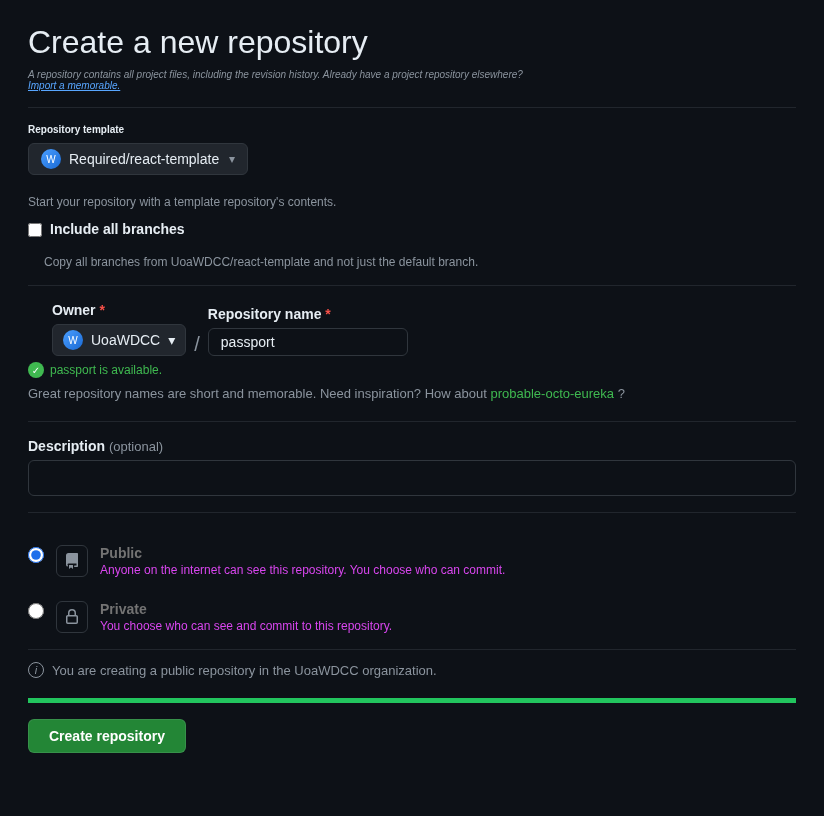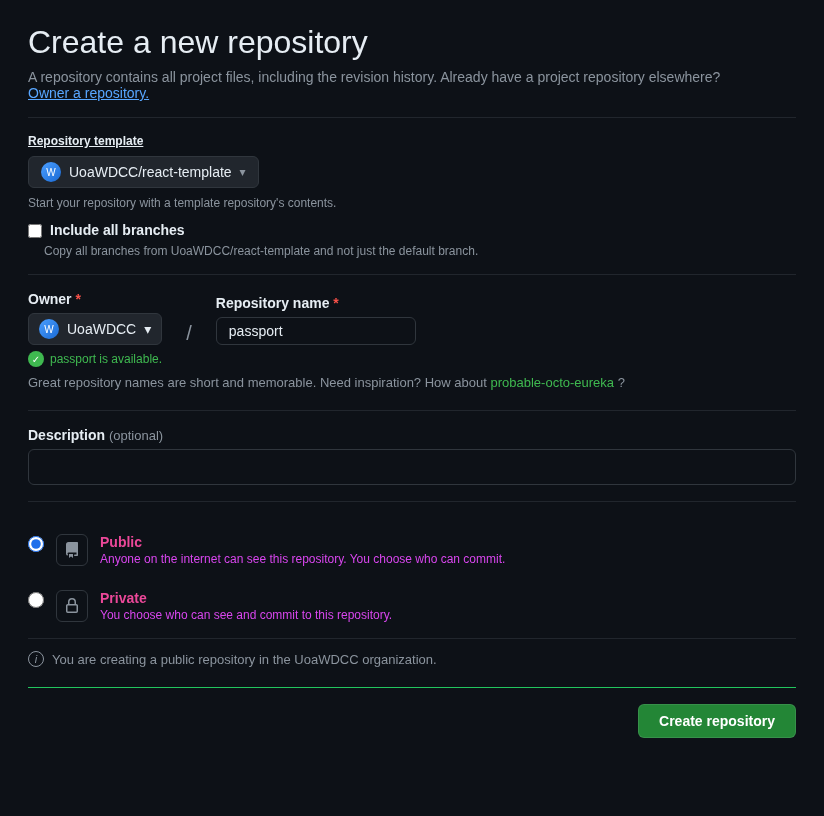--- a/index.html
+++ b/index.html
@@ -16,44 +16,44 @@
       max-width: 824px;
     }
     h1 {
       font-size: 32px;
       font-weight: 300;
       color: #e6edf3;
       margin-bottom: 8px;
     }
     .subtitle {
       color: #8b949e;
-      font-size: 14px;
+      font-size: 10px;
+      font-style: italic;
     }
     .import-link {
       color: #58a6ff;
       text-decoration: underline;
       cursor: pointer;
     }
     .divider {
       border: none;
       border-top: 1px solid #21262d;
       margin: 16px 0;
     }
     .required-note {
       font-style: italic;
       color: #8b949e;
       font-size: 13px;
       margin-bottom: 20px;
     }
     .section-label {
-      font-size: 12px;
+      font-size: 10px;
       font-weight: 600;
       color: #e6edf3;
       margin-bottom: 8px;
-      text-decoration: underline;
     }
     .template-select {
       display: inline-flex;
       align-items: center;
       gap: 8px;
       background-color: #21262d;
       border: 1px solid #30363d;
       border-radius: 6px;
       padding: 5px 12px;
       cursor: pointer;
@@ -74,28 +74,28 @@
       flex-shrink: 0;
     }
     .template-select .chevron {
       margin-left: auto;
       color: #8b949e;
       font-size: 12px;
     }
     .template-hint {
       color: #8b949e;
       font-size: 12px;
-      margin-top: 8px;
+      margin-top: 20px;
       margin-bottom: 12px;
     }
     .checkbox-row {
       display: flex;
       align-items: flex-start;
       gap: 8px;
-      margin-bottom: 6px;
+      margin-bottom: 18px;
     }
     .checkbox-row input[type="checkbox"] {
       margin-top: 2px;
       width: 14px;
       height: 14px;
       accent-color: #1f6feb;
       cursor: pointer;
       flex-shrink: 0;
     }
     .checkbox-label {
@@ -241,21 +241,21 @@
       display: flex;
       align-items: center;
       justify-content: center;
       flex-shrink: 0;
       color: #8b949e;
       font-size: 16px;
     }
     .radio-text .radio-title {
       font-weight: 600;
       font-size: 14px;
-      color: #ec4899;
+      color: #737373;
     }
     .radio-text .radio-desc {
       color: #d946ef;
       font-size: 12px;
       margin-top: 2px;
     }
     .info-banner {
       display: flex;
       align-items: center;
       gap: 8px;
@@ -273,60 +273,60 @@
       display: flex;
       align-items: center;
       justify-content: center;
       font-size: 11px;
       font-style: italic;
       flex-shrink: 0;
       color: #8b949e;
     }
     .bottom-bar {
       display: flex;
-      justify-content: flex-end;
       padding: 16px 0 8px 0;
-      border-top: 1px solid #22c55e;
+      border-top: 5px solid #22c55e;
       margin-top: 8px;
     }
     .create-btn {
       background-color: #238636;
       color: #ffffff;
       border: 1px solid rgba(240,246,252,0.1);
       border-radius: 6px;
       padding: 8px 20px;
       font-size: 14px;
       font-weight: 600;
       cursor: pointer;
     }
     .owner-repo-wrapper {
       display: flex;
       align-items: flex-end;
-      gap: 20px;
+      gap: 4px;
+      margin-left: 24px;
     }
   </style>
 </head>
 <body>
 
 <div class="page-container">
   <h1>Create a new repository</h1>
   <p class="subtitle">
     <span>A repository contains all project files, including the revision history. Already have a project repository elsewhere?</span>
     <br>
-    <a class="import-link">Owner a repository.</a>
+    <a class="import-link">Import a memorable.</a>
   </p>
 
   <hr class="divider">
 
 
   <div>
     <div class="section-label">Repository template</div>
     <div class="template-select">
       <div class="avatar">W</div>
-      <span>UoaWDCC/react-template</span>
+      <span>Required/react-template</span>
       <span class="chevron">▾</span>
     </div>
     <p class="template-hint">Start your repository with a template repository's contents.</p>
 
     <div class="checkbox-row">
       <input type="checkbox" id="include-branches" style="">
       <label for="include-branches" class="checkbox-label">Include all branches</label>
     </div>
     <p class="checkbox-desc">Copy all branches from UoaWDCC/react-template and not just the default branch.</p>
   </div>

